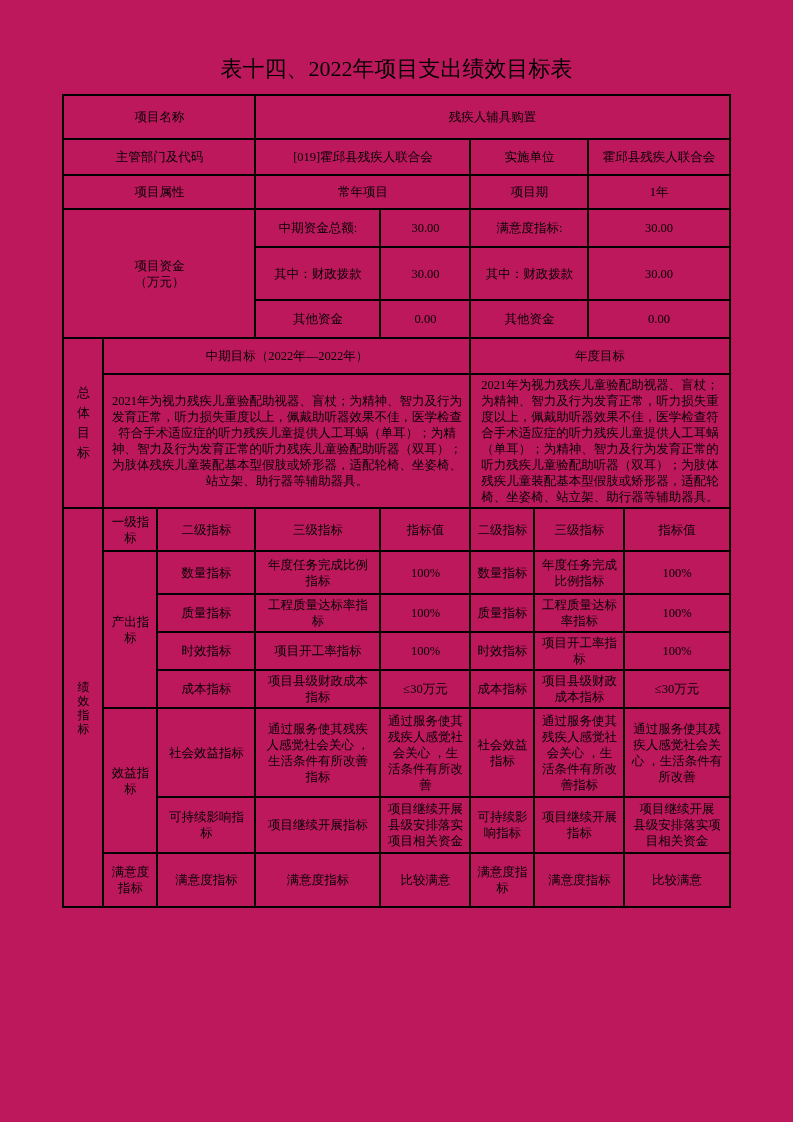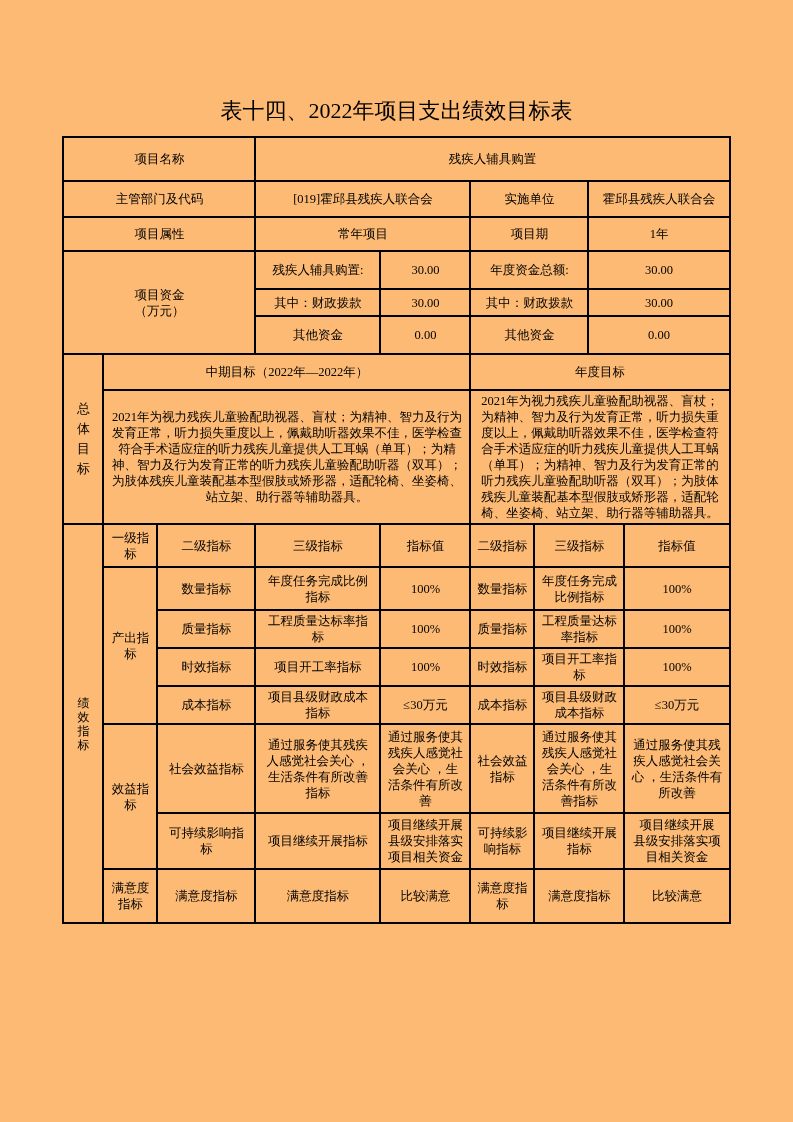--- a/index.html
+++ b/index.html
@@ -1,23 +1,23 @@
 <!DOCTYPE html>
 <html><head>
 <meta charset="utf-8">
 <style>
   html,body{margin:0;padding:0;background:#ffffff;}
   .page{
     position:relative;
     width:793px;height:1122px;
-    background:#fdba74;
+    background:#be185d;
     color:#000;
     font-family:"Liberation Serif","DejaVu Serif",serif;
     box-sizing:border-box;
-    padding-top:96px;
+    padding-top:54px;
     overflow:hidden;
   }
   .title{
     text-align:center;
     font-size:22px;
     line-height:29px;
     font-weight:400;
   }
   .subtitle{
     text-align:center;
@@ -98,26 +98,26 @@
       <tr style="height:34px">
         <td class="info" colspan="3">项目属性</td>
         <td class="info" colspan="2">常年项目</td>
         <td class="info" colspan="2">项目期</td>
         <td class="info" colspan="2">1年</td>
       </tr>
 
       <tr style="height:38px">
         <td class="info" colspan="3" rowspan="3">项目资金
 （万元）</td>
-        <td class="info al">残疾人辅具购置:</td>
+        <td class="info al">中期资金总额:</td>
         <td class="num">30.00</td>
-        <td class="info al" colspan="2">年度资金总额:</td>
+        <td class="info al" colspan="2">满意度指标:</td>
         <td class="num" colspan="2">30.00</td>
       </tr>
-      <tr style="height:27px">
+      <tr style="height:53px">
         <td class="info ar">其中：财政拨款</td>
         <td class="num">30.00</td>
         <td class="info ar" colspan="2">其中：财政拨款</td>
         <td class="num" colspan="2">30.00</td>
       </tr>
       <tr style="height:38px">
         <td class="info ar">其他资金</td>
         <td class="num">0.00</td>
         <td class="info ar" colspan="2">其他资金</td>
         <td class="num" colspan="2">0.00</td>

